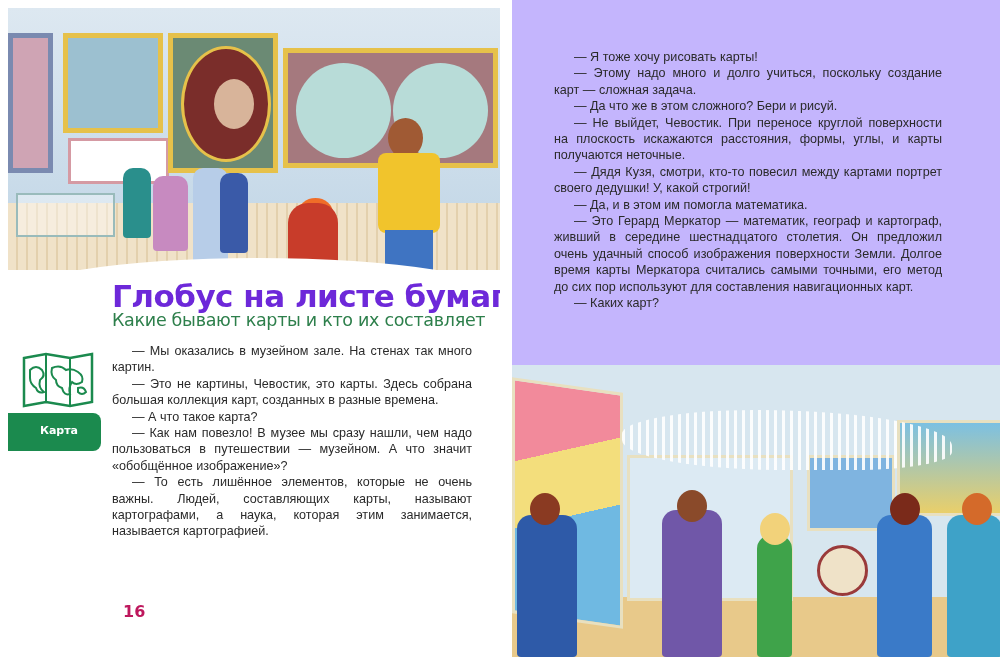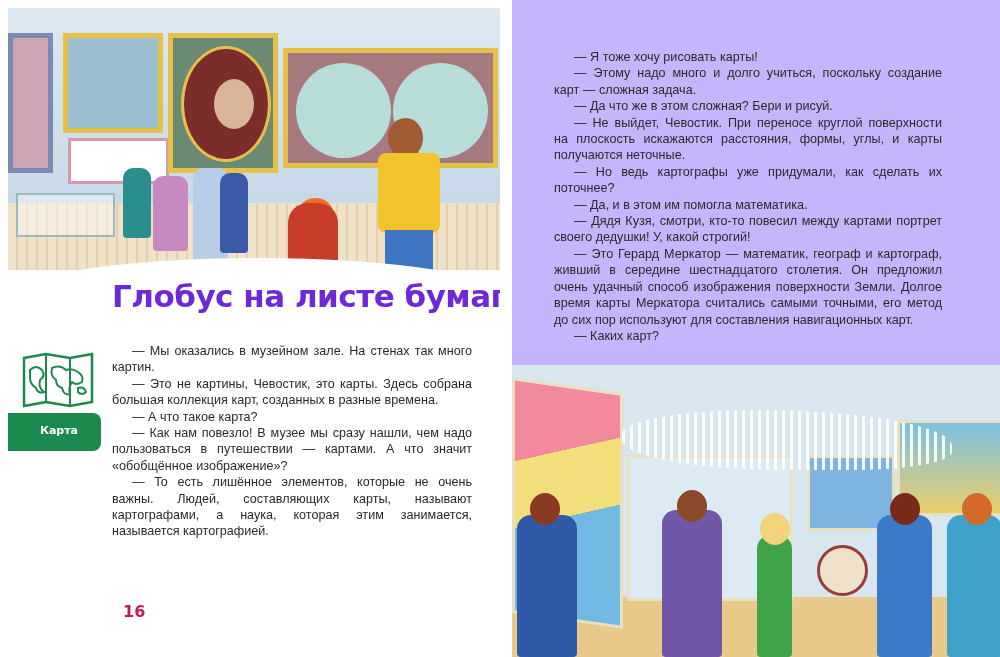--- a/index.html
+++ b/index.html
@@ -93,53 +93,53 @@
     <div class="boy"></div>
     <div class="man">
       <div class="head"></div>
         <div class="body"></div>
         <div class="legs"></div>
     </div>
     <div class="wave"></div>
   </div>
 
   <div class="title">Глобус на листе бумаги</div>
+  <div class="subtitle">Какие бывают карты и кто их составляет</div>
 
   <svg class="map-icon" viewBox="0 0 72 56">
     <polygon points="2,6 24,2 48,6 70,2 70,50 48,54 24,50 2,54" fill="#fff" stroke="#1b8a4e" stroke-width="2.5"></polygon>
     <line x1="24" y1="2" x2="24" y2="50" stroke="#1b8a4e" stroke-width="2"></line>
     <line x1="48" y1="6" x2="48" y2="54" stroke="#1b8a4e" stroke-width="2"></line>
     <path d="M8 18 q6 -6 12 0 q4 6 -2 10 q-2 8 4 12 q-6 2 -8 -4 q-6 -4 -6 -10z" fill="none" stroke="#1b8a4e" stroke-width="2"></path>
     <path d="M30 16 q8 -4 14 2 q6 -2 12 2 q6 4 4 10 q-6 4 -10 0 q-4 6 -2 12 q-6 2 -8 -6 q-6 -2 -6 -8 q-6 -4 -4 -12z" fill="none" stroke="#1b8a4e" stroke-width="2"></path>
     <path d="M56 36 q6 -2 8 4 q-4 4 -8 0z" fill="none" stroke="#1b8a4e" stroke-width="2"></path>
   </svg>
   <div class="badge">
     <span>Карта</span>
   </div>
 
   <div class="col lcol">
     <p>— Мы оказались в музейном зале. На стенах так много картин.</p>
     <p>— Это не картины, Чевостик, это карты. Здесь собрана большая коллекция карт, созданных в разные времена.</p>
     <p>— А что такое карта?</p>
-    <p>— Как нам повезло! В музее мы сразу нашли, чем надо пользоваться в путешествии — картами. А что значит «обобщённое изображение»?</p>
+    <p>— Как нам повезло! В музее мы сразу нашли, чем надо пользоваться в путешествии — музейном. А что значит «обобщённое изображение»?</p>
     <p>— То есть лишённое элементов, которые не очень важны. Людей, составляющих карты, называют картографами, а наука, которая этим занимается, называется картографией.</p>
   </div>
 
   <div class="pagenum">16</div>
 </div>
 
 <div class="page right">
   <div class="col rcol">
     <p>— Я тоже хочу рисовать карты!</p>
     <p>— Этому надо много и долго учиться, поскольку создание карт — сложная задача.</p>
-    <p>— Да что же в этом сложная? Бери и рисуй.</p>
+    <p>— Да что же в этом сложного? Бери и рисуй.</p>
     <p>— Не выйдет, Чевостик. При переносе круглой поверхности на плоскость искажаются расстояния, формы, углы, и карты получаются неточные.</p>
-    <p>— Но ведь картографы уже придумали, как сделать их поточнее?</p>
+    <p>— Дядя Кузя, смотри, кто-то повесил между картами портрет своего дедушки! У, какой строгий!</p>
     <p>— Да, и в этом им помогла математика.</p>
-    <p>— Дядя Кузя, смотри, кто-то повесил между картами портрет своего дедушки! У, какой строгий!</p>
     <p>— Это Герард Меркатор — математик, географ и картограф, живший в середине шестнадцатого столетия. Он предложил очень удачный способ изображения поверхности Земли. Долгое время карты Меркатора считались самыми точными, его метод до сих пор используют для составления навигационных карт.</p>
     <p>— Каких карт?</p>
   </div>
 
   <div class="illus-bot">
     <div class="floor"></div>
     <div class="map m1"></div>
     <div class="map m2"></div>
     <div class="map m3"></div>
     <div class="map m4"></div>

